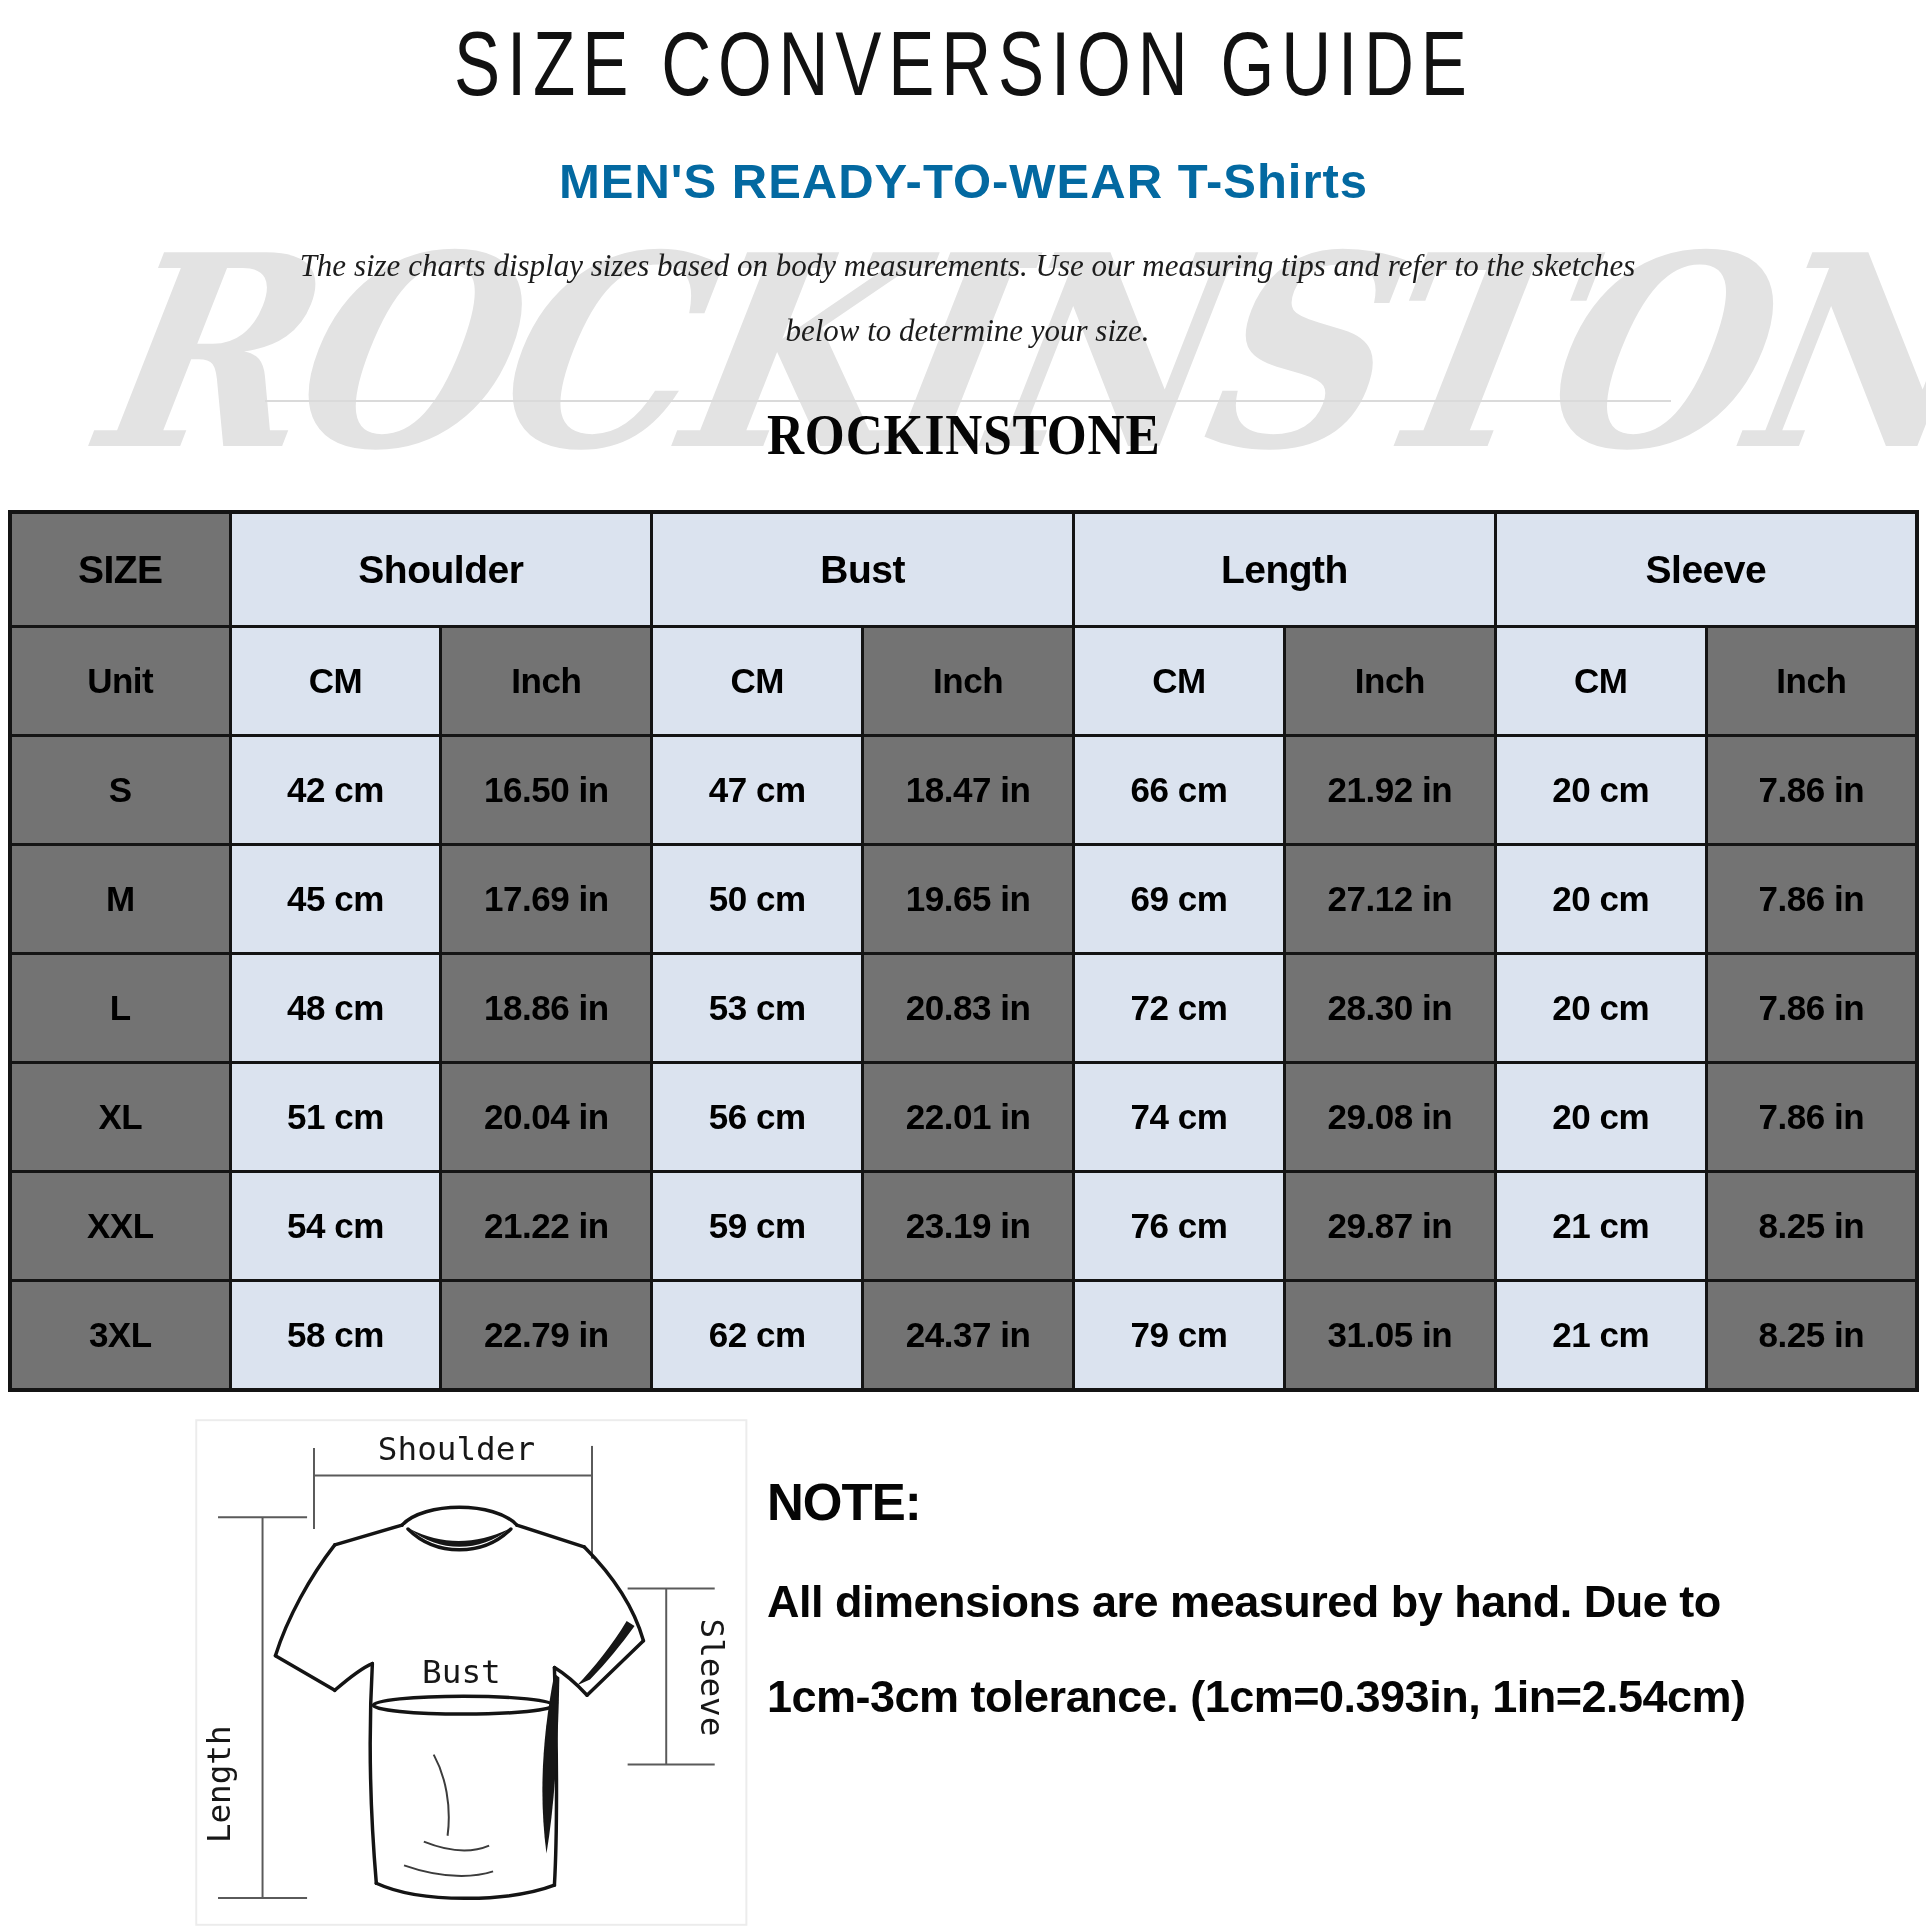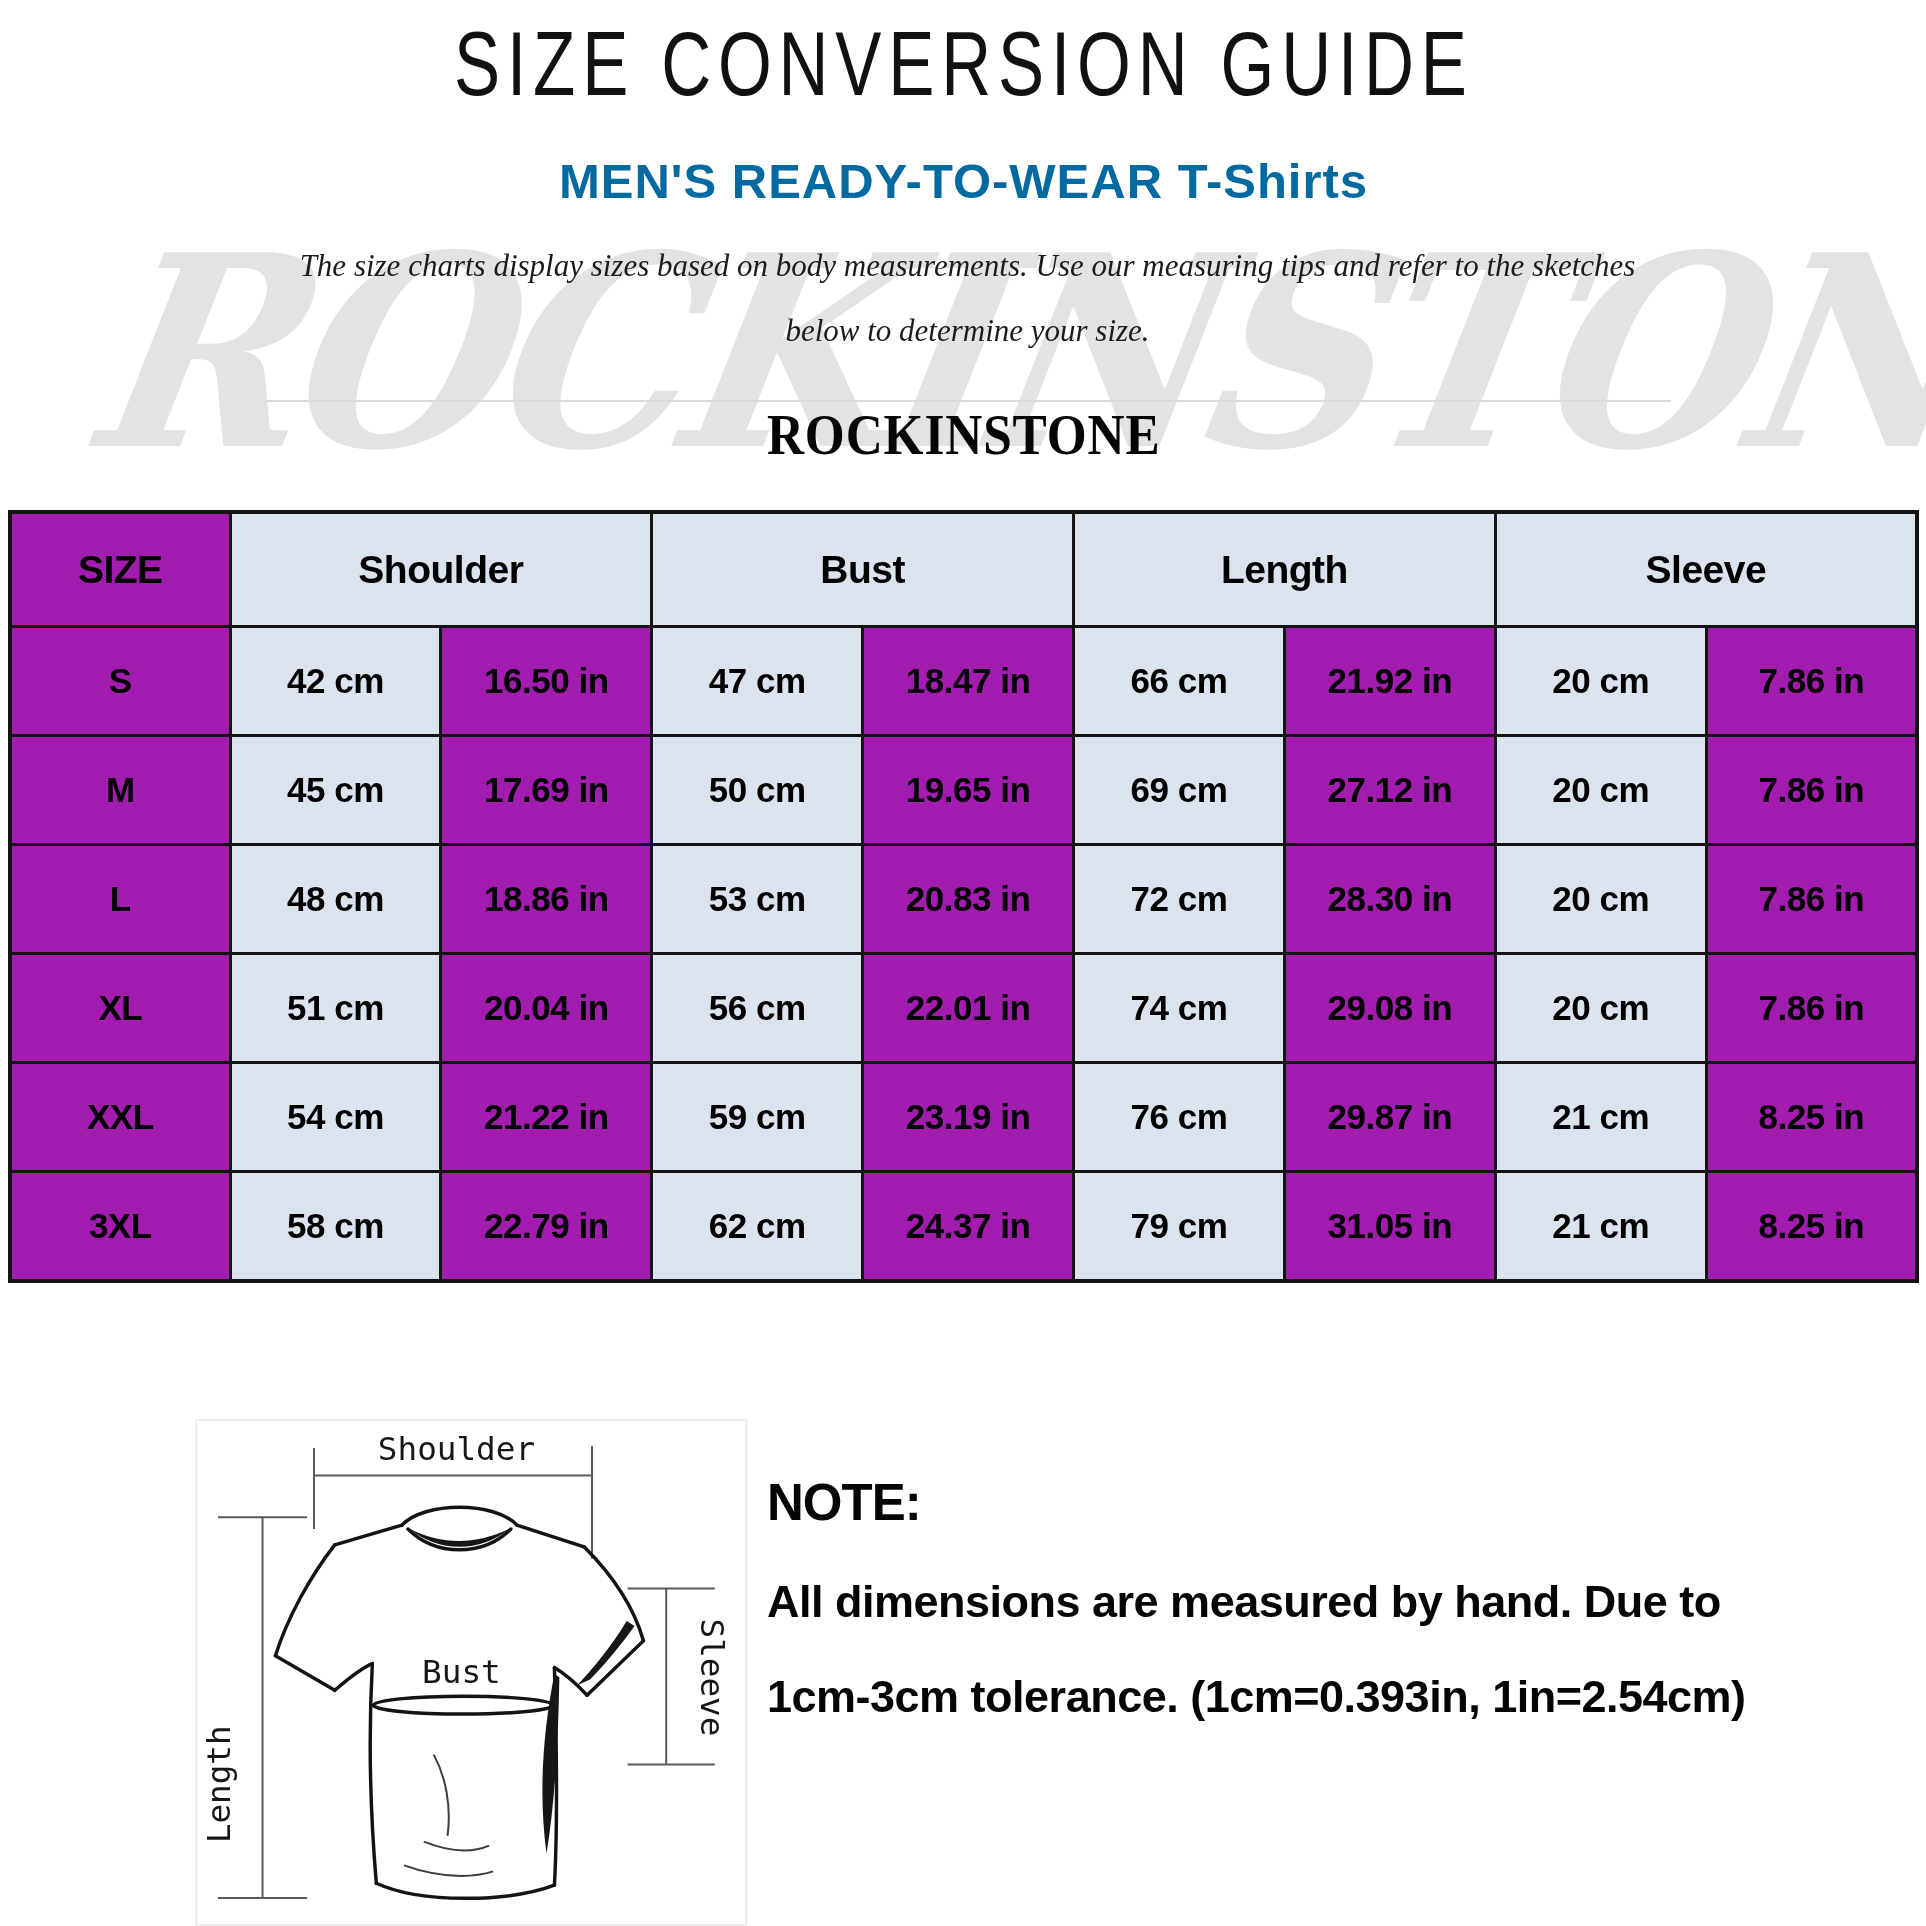--- a/index.html
+++ b/index.html
@@ -48,21 +48,21 @@
     border:4px solid #141414;
   }
   .size-table th,.size-table td{
     border:3px solid #141414;text-align:center;vertical-align:middle;
     font-weight:bold;letter-spacing:-0.5px;overflow:hidden;
   }
   .size-table thead tr.group th{height:109px;font-size:39px;}
   .size-table tr{height:109px;}
   .size-table td, .size-table thead tr.units th{font-size:35px;}
   .blue{background:#dbe3ef;}
-  .white{background:#a21caf;}
+  .white{background:#737373;}
   
   .diagram{position:absolute;left:127px;top:1418px;width:653px;height:509px;z-index:2;}
   .note{position:absolute;left:767px;top:1445px;width:1119px;z-index:2;}
   .note-title{font-size:51px;font-weight:bold;letter-spacing:-1px;line-height:59px;color:#050505;margin-top:28px;}
   .note-lines{margin-top:22px;}
   .note-line{font-size:45px;font-weight:bold;letter-spacing:-0.5px;line-height:95px;
     white-space:nowrap;color:#050505;}
   svg text{font-family:"DejaVu Sans Mono",monospace;font-size:33px;fill:#171717;}
 </style>
 </head>
@@ -98,20 +98,31 @@
         <col>
         <col>
     </colgroup>
     <thead>
       <tr class="group">
         <th class="white">SIZE</th>
         <th class="blue" colspan="2">Shoulder</th>
         <th class="blue" colspan="2">Bust</th>
         <th class="blue" colspan="2">Length</th>
         <th class="blue" colspan="2">Sleeve</th>
+      </tr>
+      <tr class="units">
+        <th class="white">Unit</th>
+        <th class="blue">CM</th>
+        <th class="white">Inch</th>
+        <th class="blue">CM</th>
+        <th class="white">Inch</th>
+        <th class="blue">CM</th>
+        <th class="white">Inch</th>
+        <th class="blue">CM</th>
+        <th class="white">Inch</th>
       </tr>
     </thead>
     <tbody>
       <tr>
         <td class="white">S</td>
         <td class="blue">42 cm</td>
         <td class="white">16.50 in</td>
         <td class="blue">47 cm</td>
         <td class="white">18.47 in</td>
         <td class="blue">66 cm</td>

